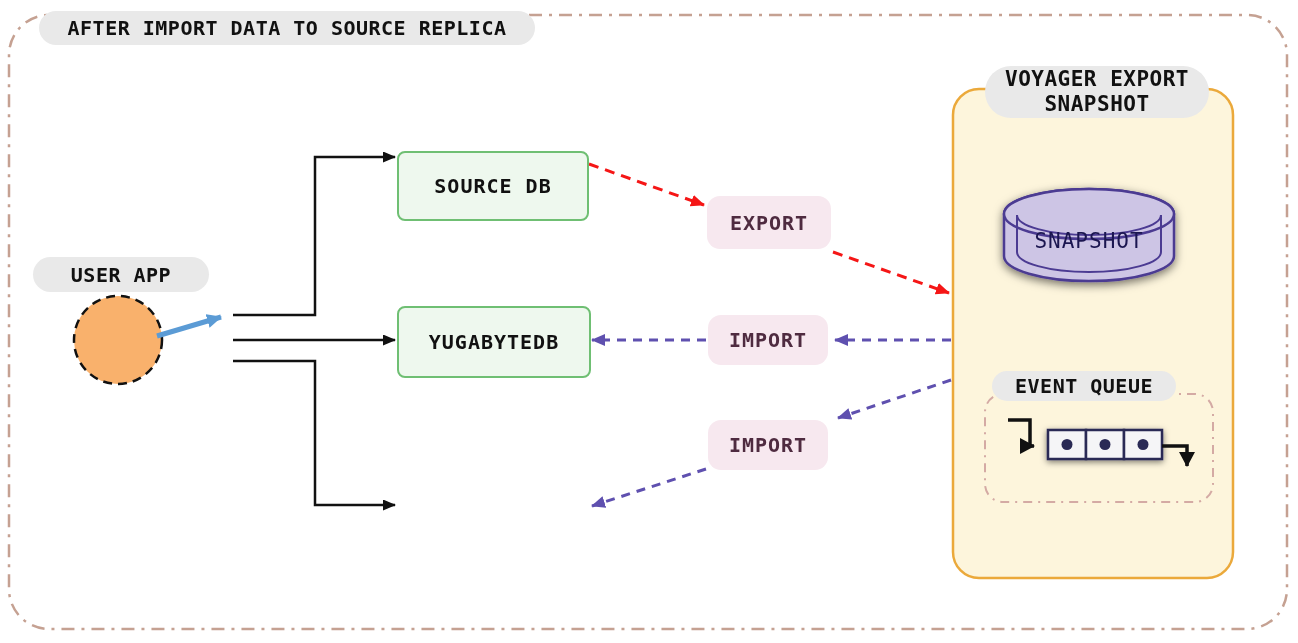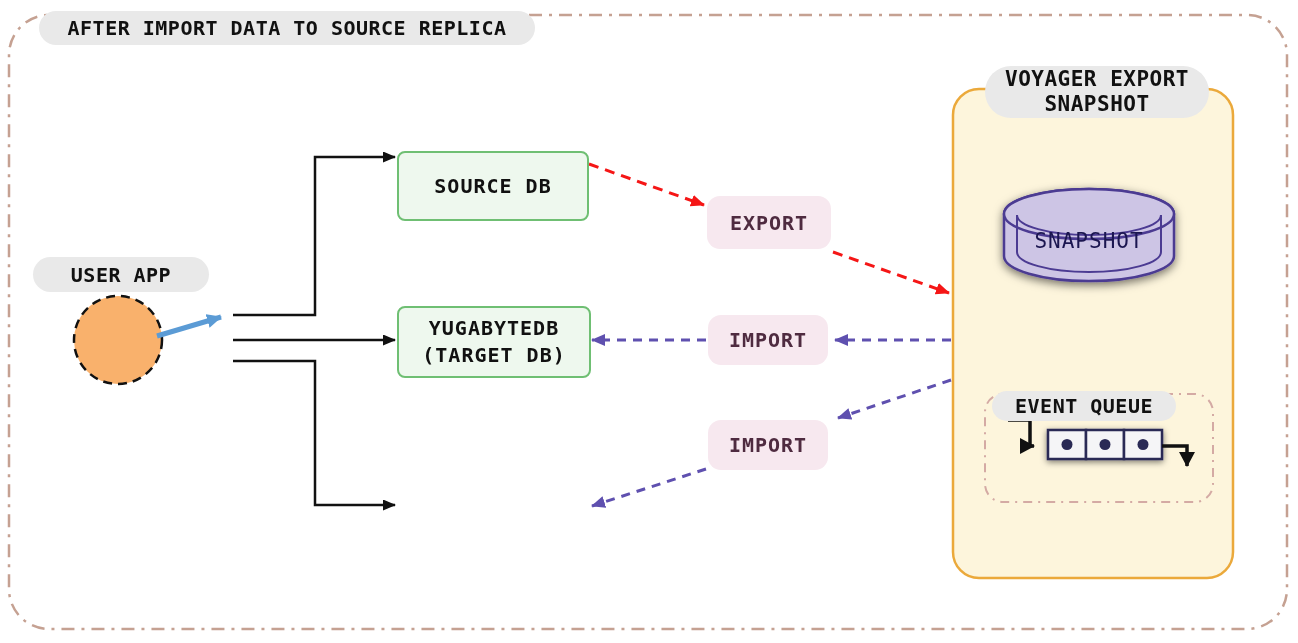--- a/index.html
+++ b/index.html
@@ -116,32 +116,31 @@
   <div class="pill" style="left:39px;top:11px;width:496px;height:34px;font-size:20px;border-radius:17px;">AFTER IMPORT DATA TO SOURCE REPLICA</div>
 
   <div class="pill" style="left:33px;top:257px;width:176px;height:35px;font-size:20px;border-radius:18px;">USER APP</div>
 
   <div class="greenbox" style="left:397px;top:133px;width:188px;height:66px;margin-top:18px;">
     <span>SOURCE DB</span>
   </div>
 
   <div class="greenbox" style="left:397px;top:306px;width:190px;height:68px;text-align:center;">
     <span>YUGABYTEDB</span>
-    <span>(TARGET DB)</span>
   </div>
 
 
   <div class="pinkbox" style="left:707px;top:196px;width:124px;height:53px;">EXPORT</div>
 
   <div class="pinkbox" style="left:708px;top:315px;width:120px;height:50px;">IMPORT</div>
 
   <div class="pinkbox" style="left:708px;top:420px;width:120px;height:50px;">IMPORT</div>
 
   <div class="pill" style="left:985px;top:66px;width:224px;height:52px;font-size:21px;flex-direction:column;line-height:25px;border-radius:26px;">
     <span>VOYAGER EXPORT</span>
     <span>SNAPSHOT</span>
   </div>
 
   <div class="snapshot-label" style="left:1019px;top:229px;width:140px;">SNAPSHOT</div>
 
-  <div class="pill" style="left:992px;top:371px;width:184px;height:30px;font-size:20px;border-radius:15px;margin-top:20px;">EVENT QUEUE</div>
+  <div class="pill" style="left:992px;top:371px;width:184px;height:30px;font-size:20px;border-radius:15px;">EVENT QUEUE</div>
 
 </div>
 
 </body></html>

